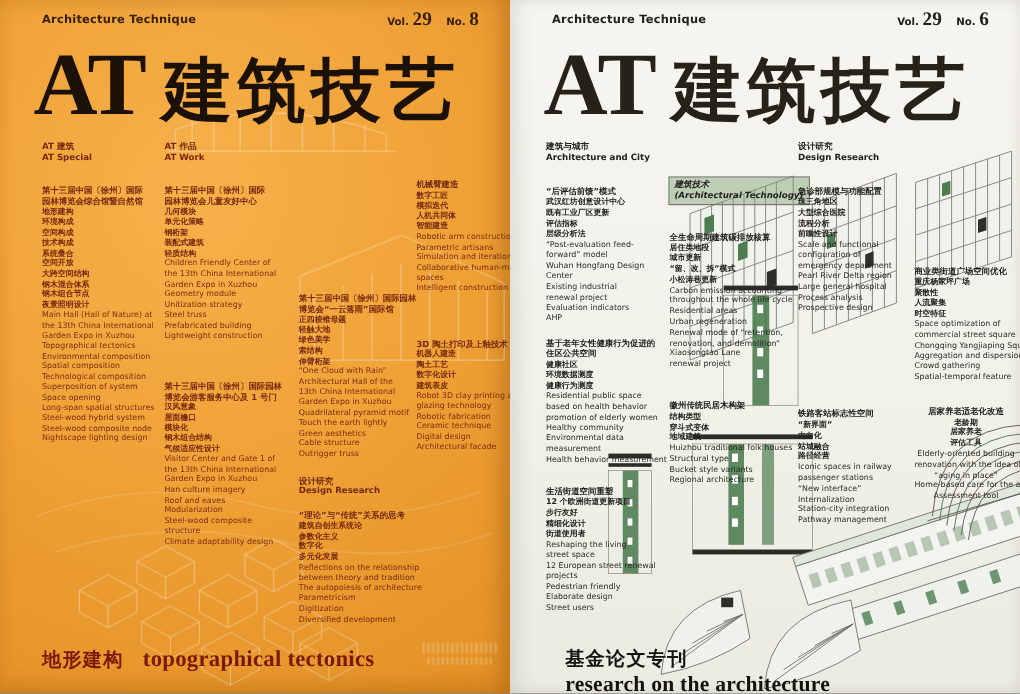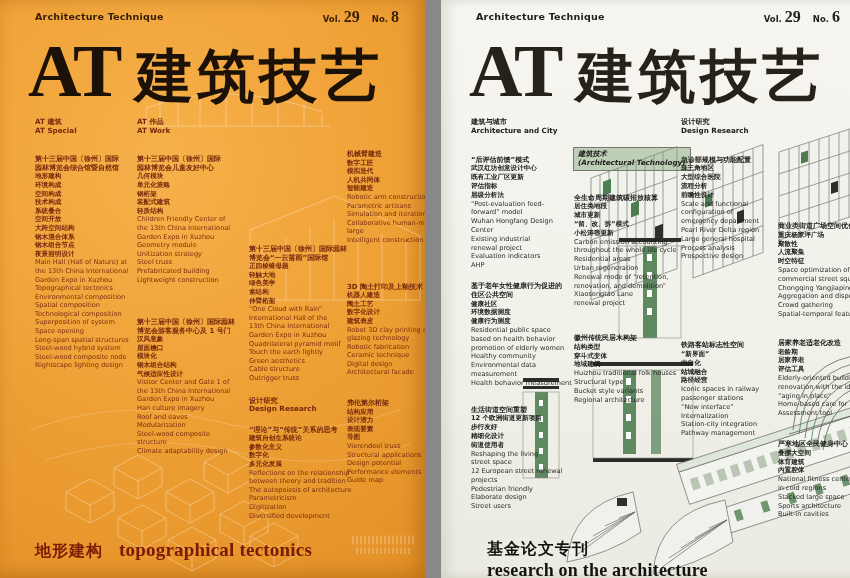--- a/index.html
+++ b/index.html
@@ -1,16 +1,16 @@
 <!DOCTYPE html>
 <html style="--left-bg: #EFA136; --left-text: #76280D; --left-footer: #7A1A06; --masthead-ink: #1C1106; --right-bg: #F2F1EB; --right-text: #22211E; --green-dark: #4E7D52; --green-light: #D7E3D2;"><head>
 <meta charset="utf-8">
 <style>
   html,body{margin:0;padding:0;background:#888;}
-  .stage{width:850px;height:578px;display:flex;overflow:hidden;font-family:"DejaVu Sans","Liberation Sans",sans-serif;gap:16px;}
+  .stage{width:850px;height:578px;display:flex;overflow:hidden;font-family:"DejaVu Sans","Liberation Sans",sans-serif;}
   .cover{position:relative;width:425px;height:578px;overflow:hidden;flex:0 0 425px;}
   .cover.left{background:radial-gradient(120% 95% at 38% 28%, #f7b14b 0%, #efa136 45%, #e08d22 100%);box-shadow:inset -10px 0 16px rgba(120,60,0,.22), inset 0 -8px 14px rgba(120,60,0,.12);}
   .cover.right{background:linear-gradient(180deg,#f6f5f0 0%,#f1f0e9 60%,#ecebe2 100%);box-shadow:inset 8px 0 12px rgba(60,55,40,.10), inset -4px 0 8px rgba(60,55,40,.06);}
   .sketch{position:absolute;left:0;top:0;z-index:1;pointer-events:none;}
 
   .brand{position:absolute;top:11px;left:35px;z-index:3;font-size:9.5px;font-weight:700;letter-spacing:.2px;}
   .left .brand{color:#3a2008;}
   .right .brand{color:#23211c;}
   .volno{position:absolute;top:8px;right:26px;z-index:3;display:flex;align-items:baseline;gap:3px;}
   .left .volno{color:#3a2008;}
@@ -177,21 +177,21 @@
     <div class="col c3">
         <div class="blk">
           <div class="ln t">第十三届中国〔徐州〕国际园林</div>
           <div class="ln t">博览会“一云落雨”国际馆</div>
           <div class="ln c">正四棱锥母题</div>
           <div class="ln c">轻触大地</div>
           <div class="ln c">绿色美学</div>
           <div class="ln c">索结构</div>
           <div class="ln c">伸臂桁架</div>
           <div class="ln e">“One Cloud with Rain”</div>
-          <div class="ln e">International Hall of the</div>
+          <div class="ln e">Architectural Hall of the</div>
           <div class="ln e">13th China International</div>
           <div class="ln e">Garden Expo in Xuzhou</div>
           <div class="ln e">Quadrilateral pyramid motif</div>
           <div class="ln e">Touch the earth lightly</div>
           <div class="ln e">Green aesthetics</div>
           <div class="ln e">Cable structure</div>
           <div class="ln e">Outrigger truss</div>
         </div>
         <div class="blk lbl" style="margin-bottom: 12px;">
           <div class="ln t">设计研究</div>
@@ -215,47 +215,35 @@
         <div class="blk" style="margin-bottom: 38px;">
           <div class="ln t">机械臂建造</div>
           <div class="ln c">数字工匠</div>
           <div class="ln c">模拟迭代</div>
           <div class="ln c">人机共同体</div>
           <div class="ln c">智能建造</div>
           <div class="ln e">Robotic arm construction</div>
           <div class="ln e">Parametric artisans</div>
           <div class="ln e">Simulation and iteration</div>
           <div class="ln e">Collaborative human-machine</div>
-          <div class="ln e">large</div>
+          <div class="ln e">spaces</div>
           <div class="ln e">Intelligent construction</div>
         </div>
         <div class="blk" style="margin-bottom: 22px;">
           <div class="ln t">3D 陶土打印及上釉技术</div>
           <div class="ln c">机器人建造</div>
           <div class="ln c">陶土工艺</div>
           <div class="ln c">数字化设计</div>
           <div class="ln c">建筑表皮</div>
           <div class="ln e">Robot 3D clay printing and</div>
           <div class="ln e">glazing technology</div>
           <div class="ln e">Robotic fabrication</div>
           <div class="ln e">Ceramic technique</div>
           <div class="ln e">Digital design</div>
           <div class="ln e">Architectural facade</div>
-        </div>
-        <div class="blk">
-          <div class="ln t">弗伦第尔桁架</div>
-          <div class="ln c">结构应用</div>
-          <div class="ln c">设计潜力</div>
-          <div class="ln c">表现要素</div>
-          <div class="ln c">导图</div>
-          <div class="ln e">Vierendeel truss</div>
-          <div class="ln e">Structural applications</div>
-          <div class="ln e">Design potential</div>
-          <div class="ln e">Performance elements</div>
-          <div class="ln e">Guide map</div>
         </div>
       </div>
 
     <footer class="foot">
       <span class="fcn">地形建构</span>
       <span class="fen">topographical tectonics</span>
     </footer>
   </section>
 
   <section class="cover right">
@@ -500,42 +488,31 @@
           <div class="ln c">聚散性</div>
           <div class="ln c">人流聚集</div>
           <div class="ln c">时空特征</div>
           <div class="ln e">Space optimization of</div>
           <div class="ln e">commercial street square</div>
           <div class="ln e">Chongqing Yangjiaping Square</div>
           <div class="ln e">Aggregation and dispersion</div>
           <div class="ln e">Crowd gathering</div>
           <div class="ln e">Spatial-temporal feature</div>
         </div>
-        <div class="blk" style="margin-bottom: 22px;">
+        <div class="blk" style="margin-bottom: 22px; text-align: center;">
           <div class="ln t">居家养老适老化改造</div>
           <div class="ln c">老龄期</div>
           <div class="ln c">居家养老</div>
           <div class="ln c">评估工具</div>
           <div class="ln e">Elderly-oriented building</div>
           <div class="ln e">renovation with the idea of</div>
           <div class="ln e">“aging in place”</div>
           <div class="ln e">Home-based care for the aged</div>
           <div class="ln e">Assessment tool</div>
         </div>
-        <div class="blk">
-          <div class="ln t">严寒地区全民健身中心</div>
-          <div class="ln c">叠摞大空间</div>
-          <div class="ln c">体育建筑</div>
-          <div class="ln c">内置腔体</div>
-          <div class="ln e">National fitness centers</div>
-          <div class="ln e">in cold regions</div>
-          <div class="ln e">Stacked large space</div>
-          <div class="ln e">Sports architecture</div>
-          <div class="ln e">Built-in cavities</div>
-        </div>
       </div>
 
     <footer class="foot">
       <span class="fcn">基金论文专刊</span>
       <span class="fen">research on the architecture</span>
     </footer>
   </section>
 
 </div>
 

